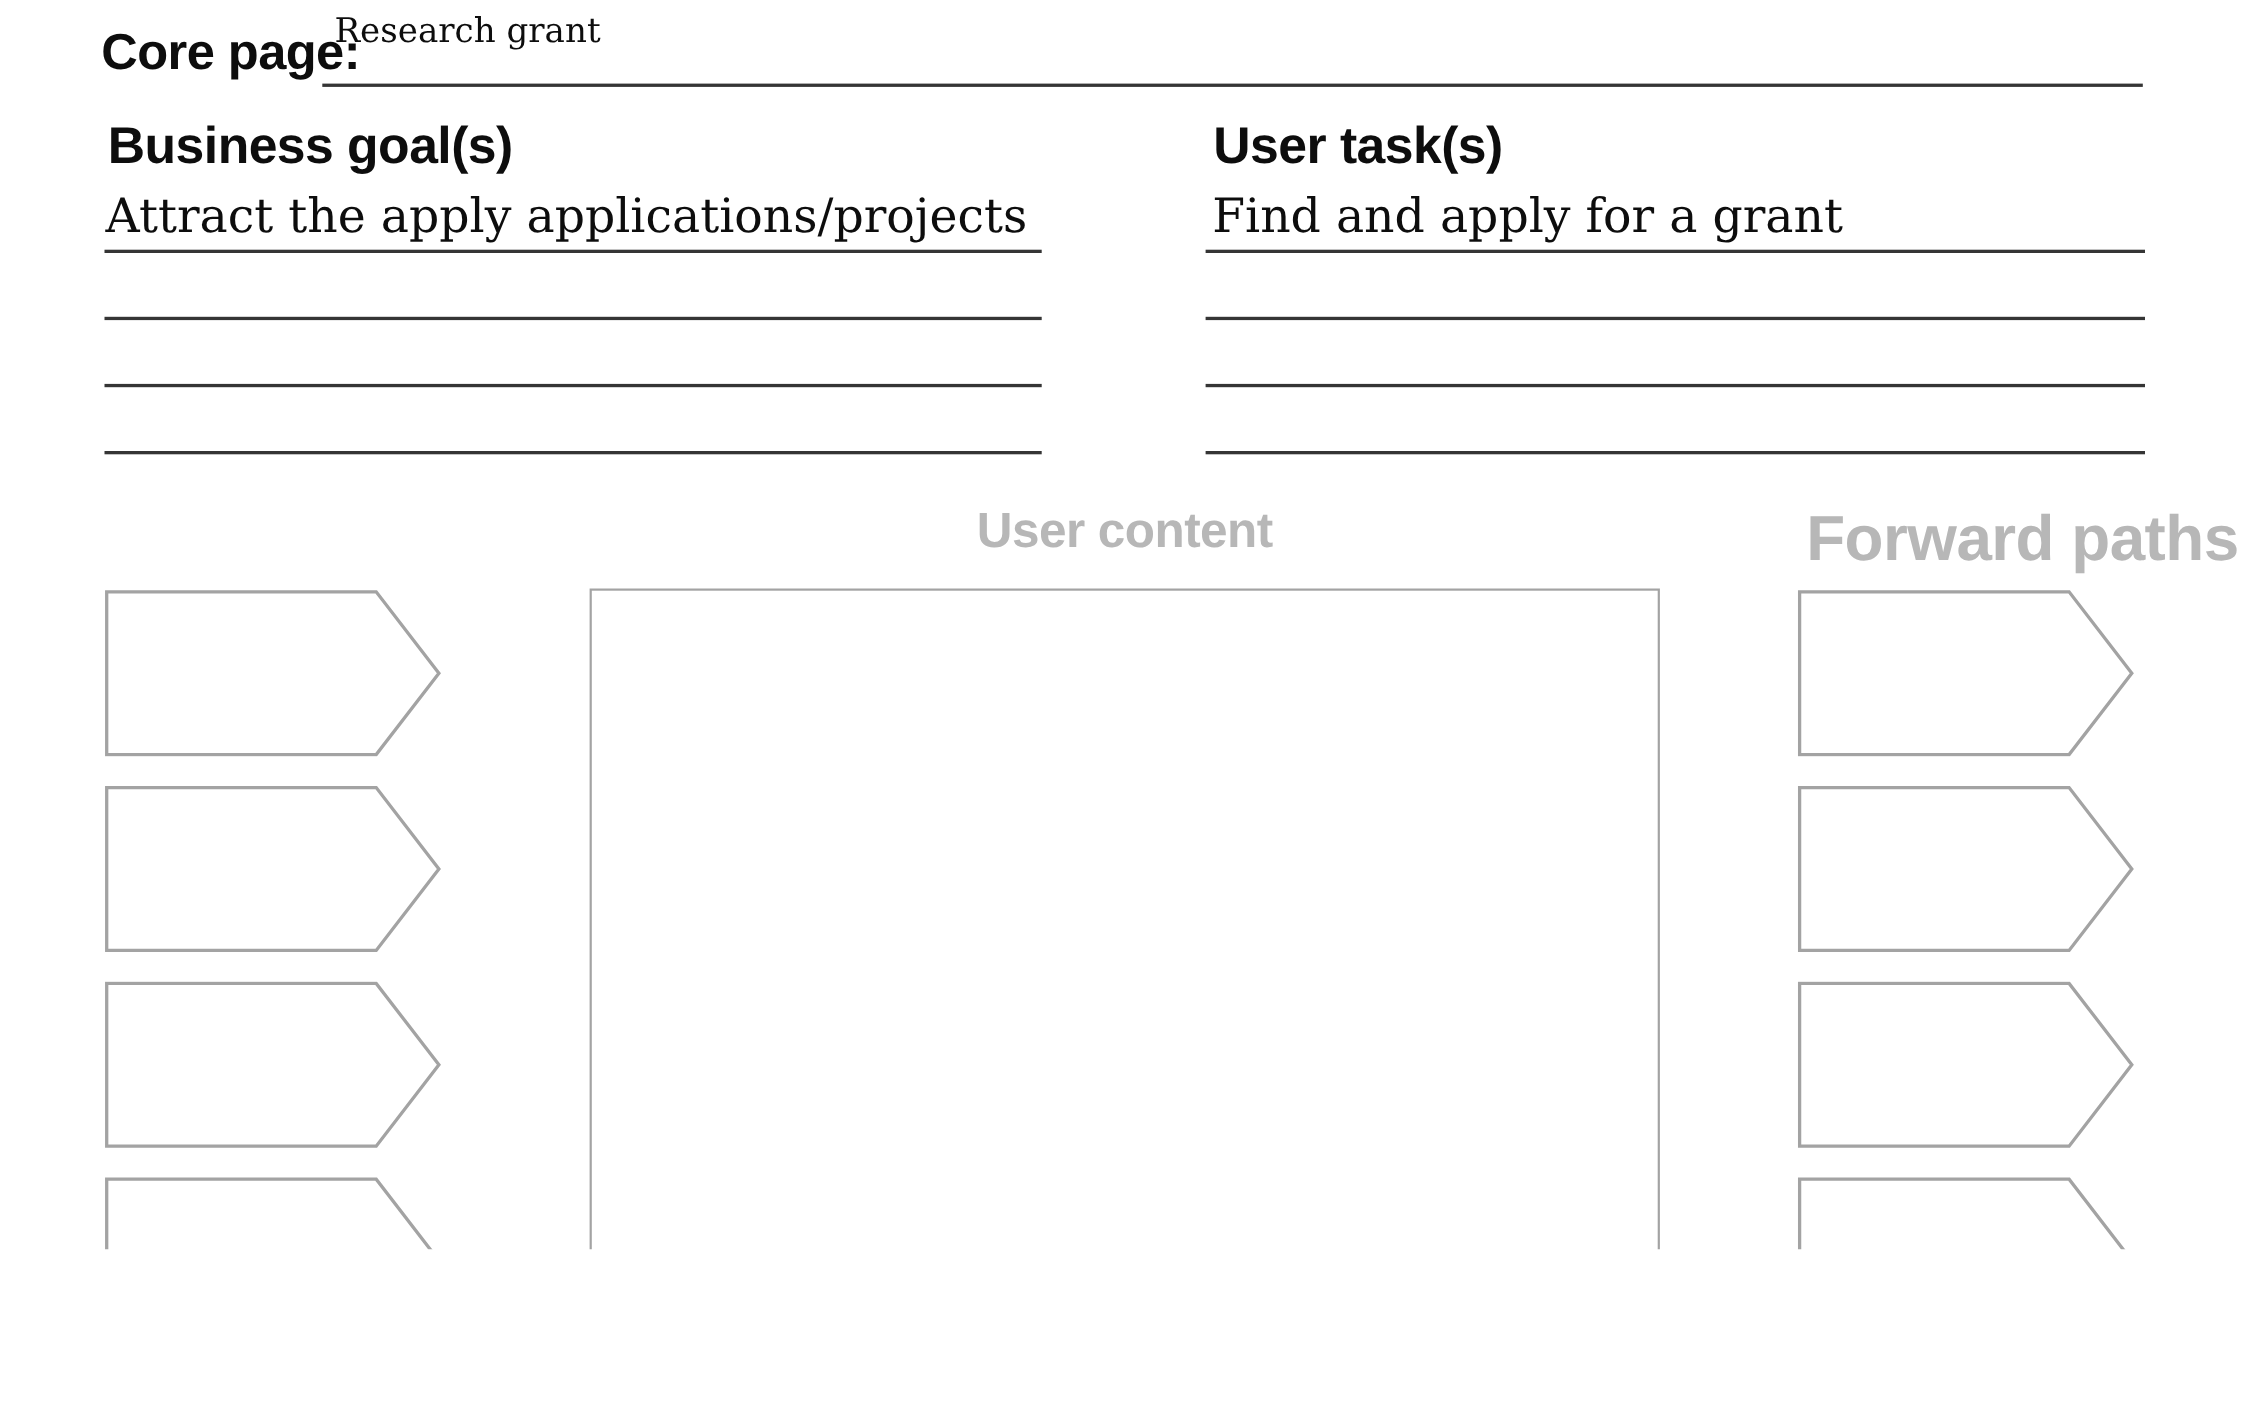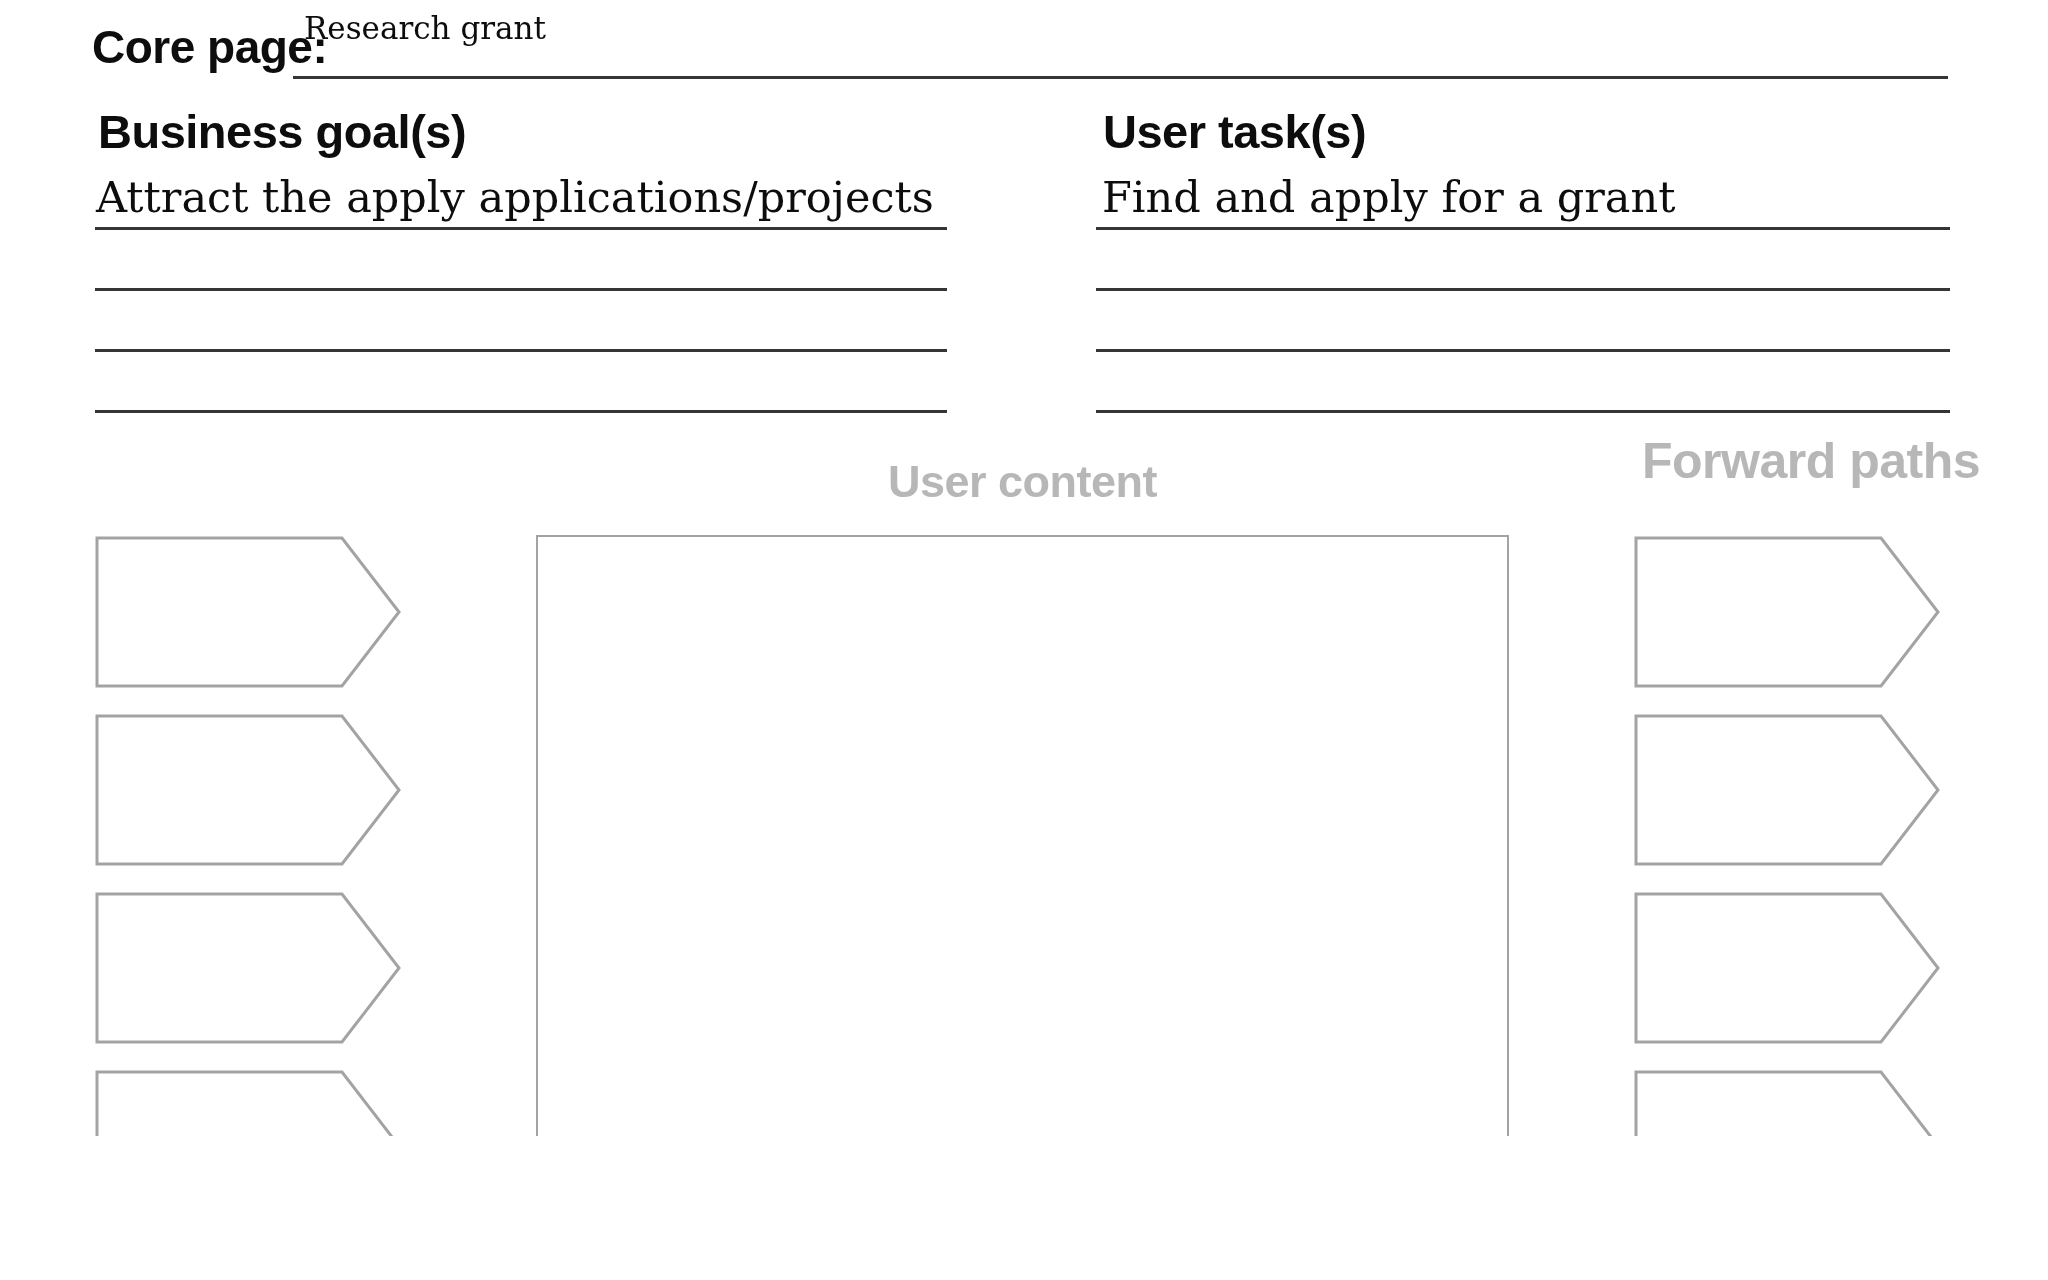--- a/index.html
+++ b/index.html
@@ -86,21 +86,21 @@
   <div class="abs label-bold" style="left:1103px; top:104px; font-size:47px;">User task(s)</div>
   <div class="field-line right-col-line" style="top:227px;"></div>
   <div class="abs serif-value" style="left:1102px; top:234px; font-size:43px;"></div>
   <div class="field-line right-col-line" style="top:288px;"></div>
   <div class="abs serif-value" style="left:1102px; top:295px; font-size:43px;"></div>
   <div class="field-line right-col-line" style="top:349px;"></div>
   <div class="abs serif-value" style="left:1102px; top:356px; font-size:43px;"></div>
   <div class="field-line right-col-line" style="top:410px;"></div>
 
   <div class="abs muted-heading" style="left:536px; top:456px; width:973px; font-size:45px; text-align:center;">User content</div>
-  <div class="abs muted-heading" style="left:1642px; top:432px; font-size:50px;">Forward paths</div>
+  <div class="abs muted-heading" style="left:1642px; top:456px; font-size:58px;">Forward paths</div>
 
   <div class="arrow-slot" style="left:95px; top:536px;">
     <svg viewBox="0 0 306 152" preserveAspectRatio="none">
       <polygon points="2,2 247,2 304,76 247,150 2,150" fill="#ffffff" stroke="#a3a3a3" stroke-width="3"></polygon>
     </svg>
     <span></span>
   </div>
   <div class="arrow-slot" style="left:95px; top:714px;">
     <svg viewBox="0 0 306 152" preserveAspectRatio="none">
       <polygon points="2,2 247,2 304,76 247,150 2,150" fill="#ffffff" stroke="#a3a3a3" stroke-width="3"></polygon>

